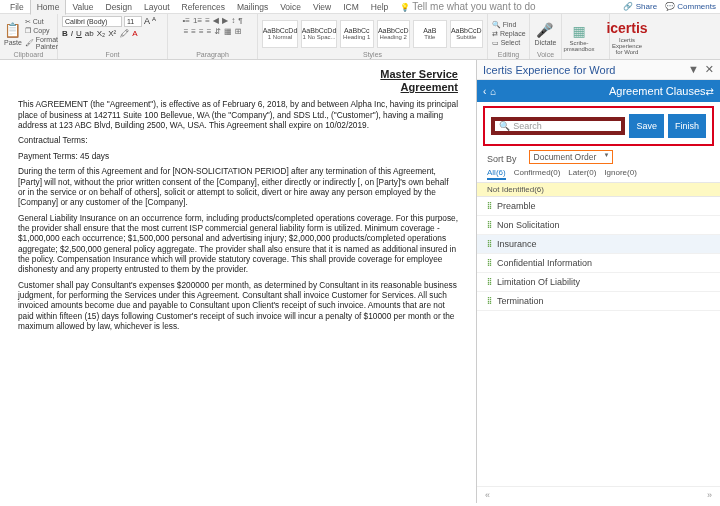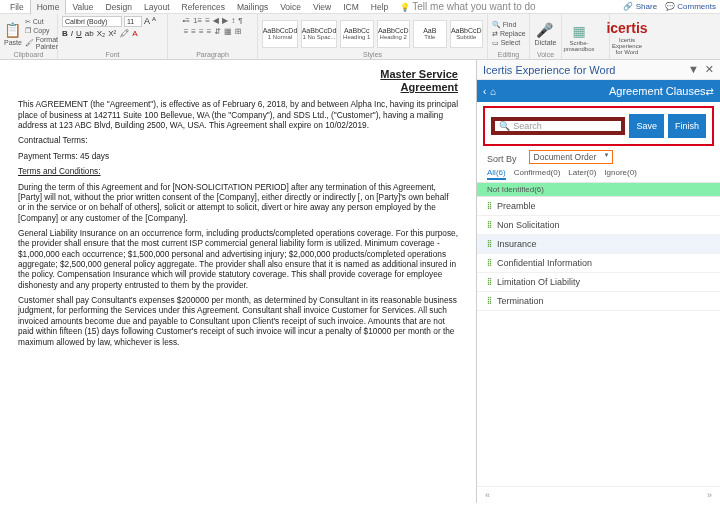--- a/index.html
+++ b/index.html
@@ -36,21 +36,21 @@
 .pane-search{padding:6px;border:2px solid #d9001b;margin:4px 6px 2px;display:flex;gap:4px;align-items:center}
 .pane-search .sinput{flex:1;border:4px solid #7f1d1d;height:18px;padding:0 4px;font-size:9px;color:#999;display:flex;align-items:center}
 .pane-search .sinput::before{content:"🔍";margin-right:3px;font-size:9px}
 .pbtn{background:#1e7bc8;color:#fff;border:none;height:24px;padding:0 7px;font-size:9px;cursor:pointer}
 .sortby{display:flex;align-items:flex-end;gap:12px;padding:2px 10px;font-size:9px;color:#555}
 .sortby .dd{border:1px solid #f97316;padding:1px 16px 1px 4px;font-size:8.5px;position:relative;background:#fff}
 .sortby .dd::after{content:"▼";position:absolute;right:3px;font-size:6px;color:#666}
 .filters{display:flex;gap:8px;padding:2px 10px;font-size:8px;border-bottom:1px solid #e6e6e6}
 .filters .f{color:#555}
 .filters .f.active{color:#1e7bc8;border-bottom:2px solid #1e7bc8;padding-bottom:1px}
-.notid{background:#86efac;padding:2px 10px;font-size:8px;color:#555;border-bottom:1px solid #e6e6e6}
+.notid{background:#fef9c3;padding:2px 10px;font-size:8px;color:#555;border-bottom:1px solid #e6e6e6}
 .clauses{flex:1;overflow:auto}
 .clause{display:flex;align-items:center;gap:6px;padding:4px 10px;font-size:9px;color:#444;border-bottom:1px solid #f0f0f0;cursor:pointer}
 .clause .dots{color:#6aa84f;font-weight:bold;font-size:9px;letter-spacing:-1px}
 .clause.sel{background:#eef4fa}
 .pane-foot{display:flex;justify-content:space-between;padding:3px 8px;border-top:1px solid #eee;color:#999;font-size:9px}
 </style>
 </head>
 <body>
 
 <div class="tabbar">
@@ -198,21 +198,20 @@
     <div class="glabel"></div>
   </div>
 </div>
 
 <div class="content">
   <div class="doc">
     <div class="title"><span>Master Service</span><br><span>Agreement</span></div>
     <p>This AGREEMENT (the "Agreement"), is effective as of February 6, 2018,  by and between Alpha Inc, having its principal place of business at 142711 Suite 100 Bellevue, WA (the "Company"), and SDS Ltd., ("Customer"), having a mailing address at 123 ABC Blvd, Building 2500, WA, USA. This Agreement shall expire on 10/02/2019.</p>
     <p class="b">Contractual Terms:</p>
     <p><span class="b">Payment Terms:</span><span>  45 days</span></p>
-    <p class="b u">Terms and Conditions:</p>
     <p> During the term of this Agreement and for [NON-SOLICITATION PERIOD] after any termination of this Agreement, [Party] will not, without the prior written consent of the [Company], either directly or indirectly [, on [Party]'s own behalf or in the service or on behalf of others], solicit or attempt to solicit, divert or hire away any person employed by the [Company] or any customer of the [Company].</p>
     <p>General Liability Insurance on an occurrence form, including products/completed operations coverage. For this purpose, the provider shall ensure that the most current ISP commercial general liability form is utilized. Minimum coverage - $1,000,000 each occurrence; $1,500,000 personal and advertising injury; $2,000,000 products/completed operations aggregate; $2,500,000 general policy aggregate. The provider shall also ensure that it is named as additional insured in the policy.   Compensation Insurance which will provide statutory coverage.  This shall provide coverage for employee dishonesty and any property entrusted to them by the provider.</p>
     <p>Customer shall pay Consultant's expenses $200000 per month, as determined by Consultant in its reasonable business judgment, for performing the Services under this Agreement. Consultant shall invoice Customer for Services. All such invoiced amounts become due and payable to Consultant upon Client's receipt of such invoice. Amounts that are not paid within fifteen (15) days following Customer's receipt of such invoice will incur a penalty of $10000 per month or the maximum allowed by law, whichever is less.</p>
   </div>
 
   <div class="pane">
     <div class="pane-hd">
       <span>Icertis Experience for Word</span>
       <span style="display:flex;gap:6px">
           <span class="pclose">▼</span>

